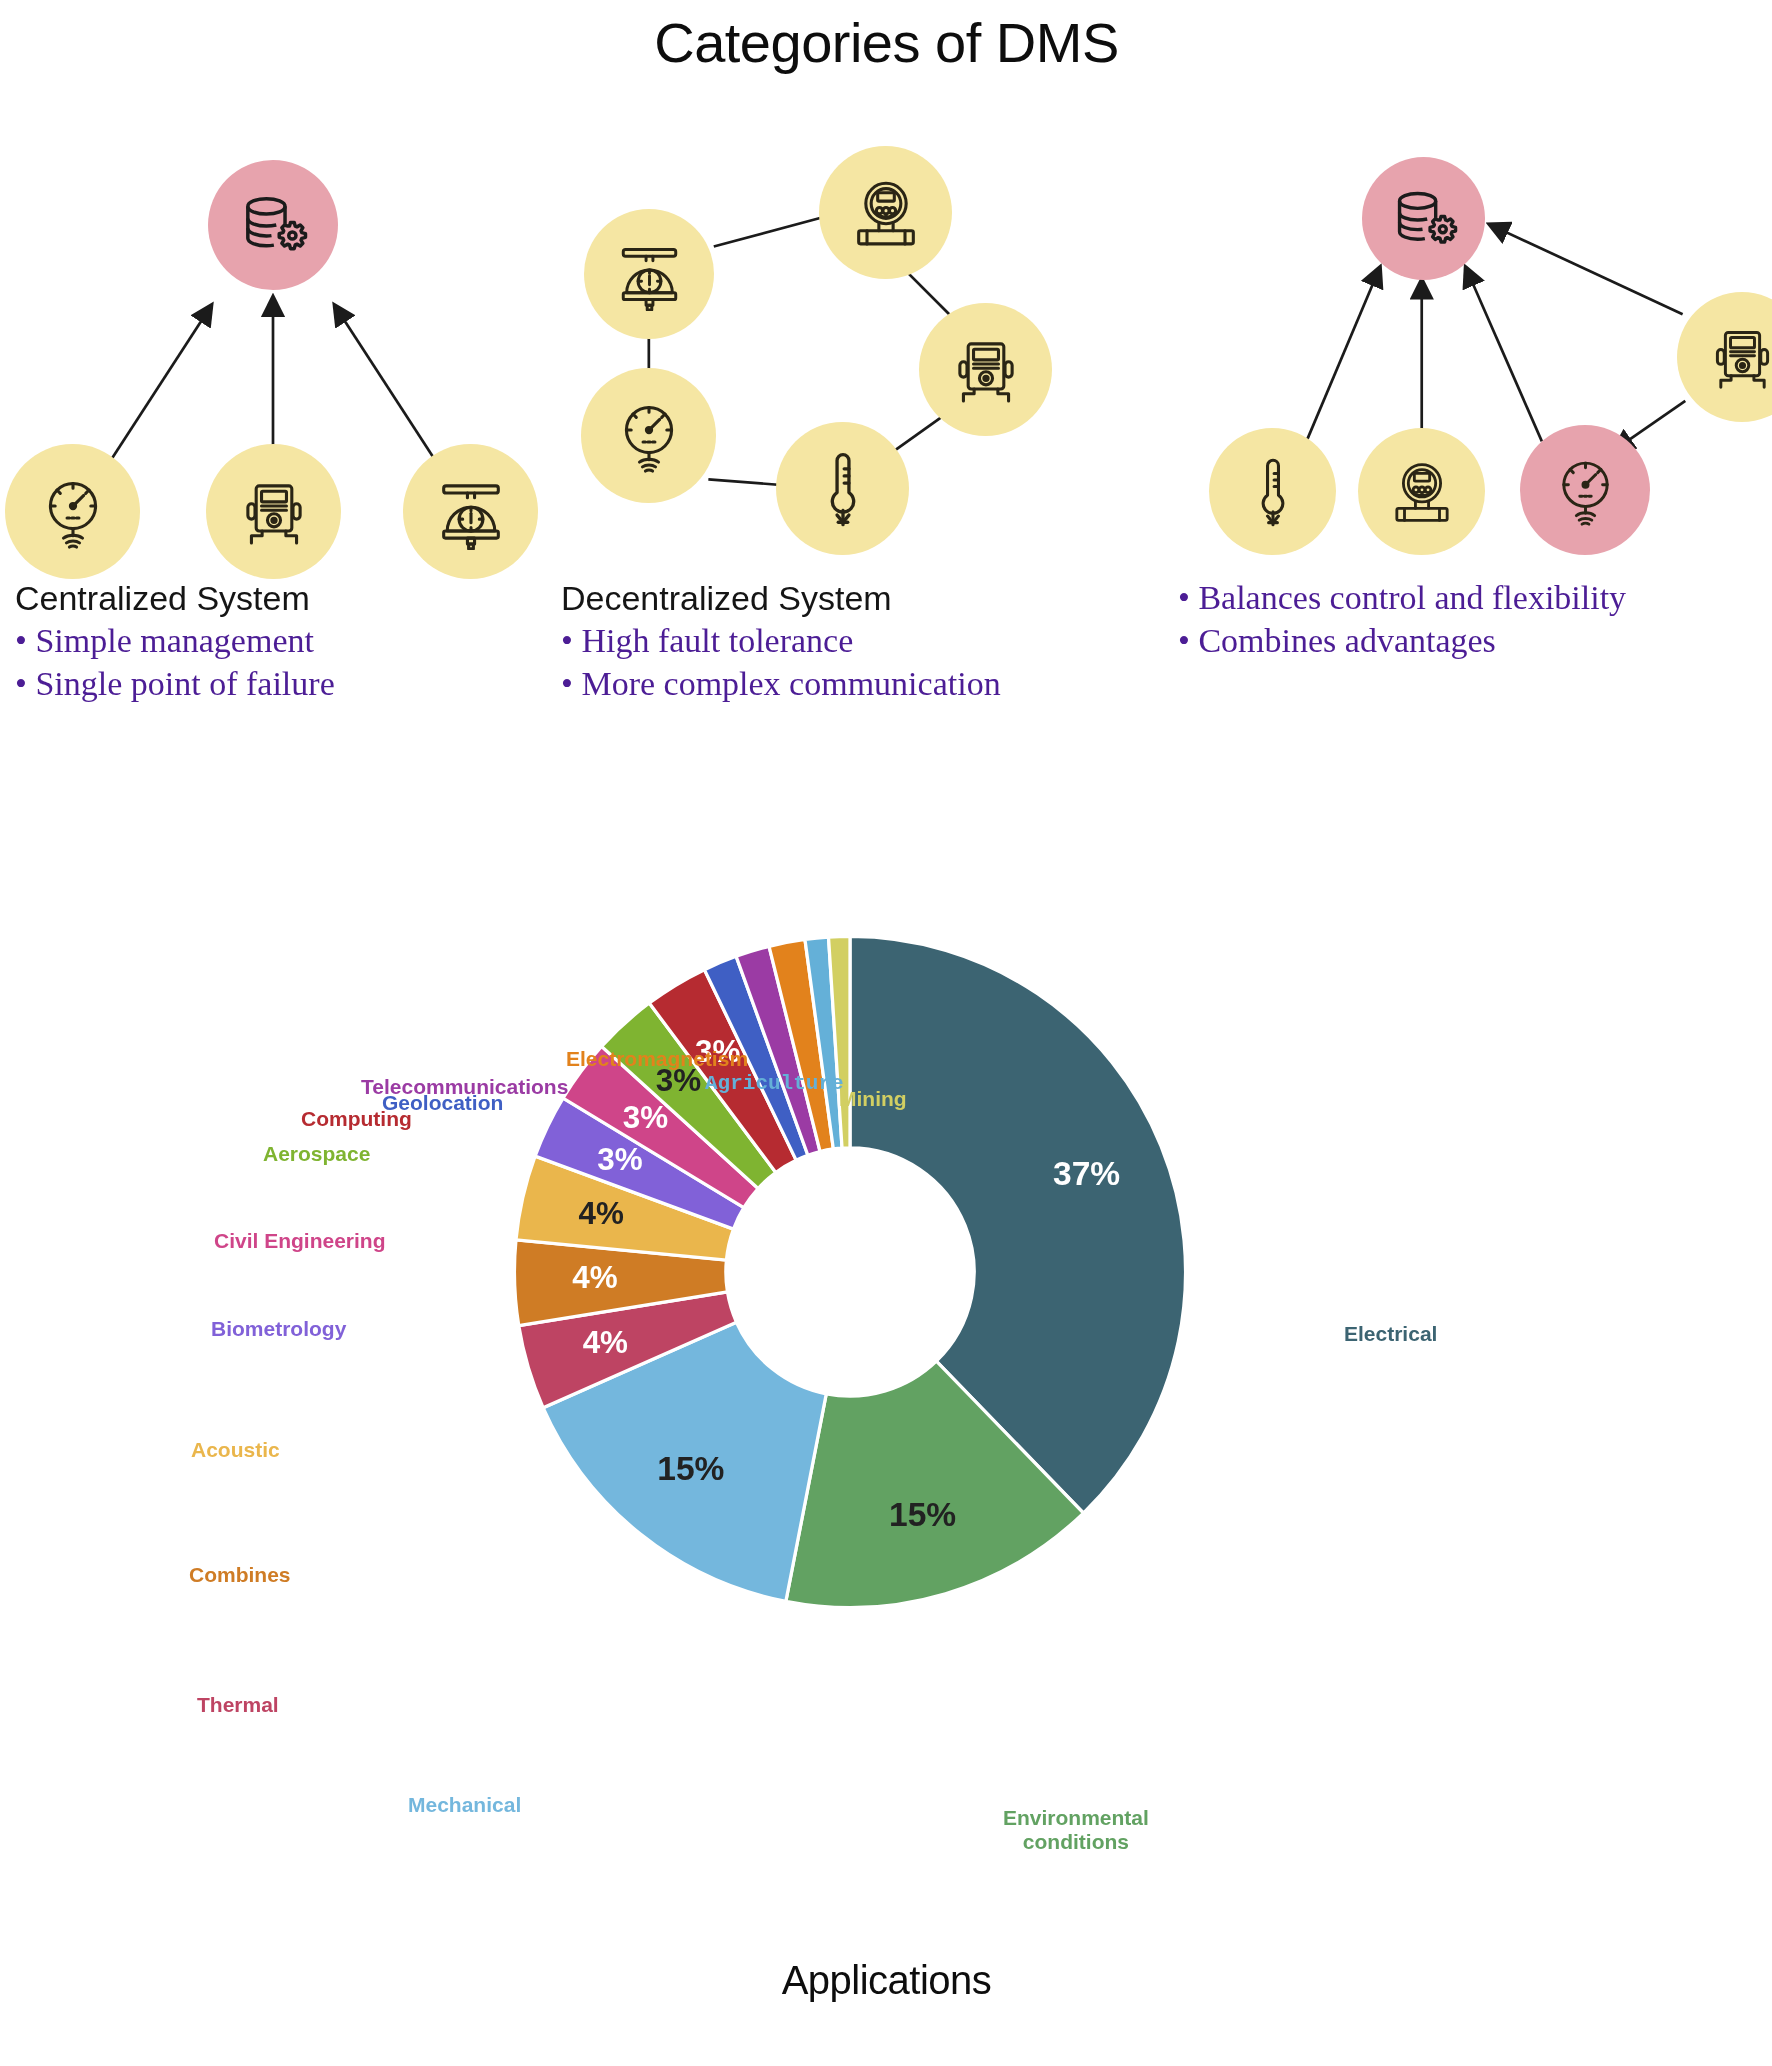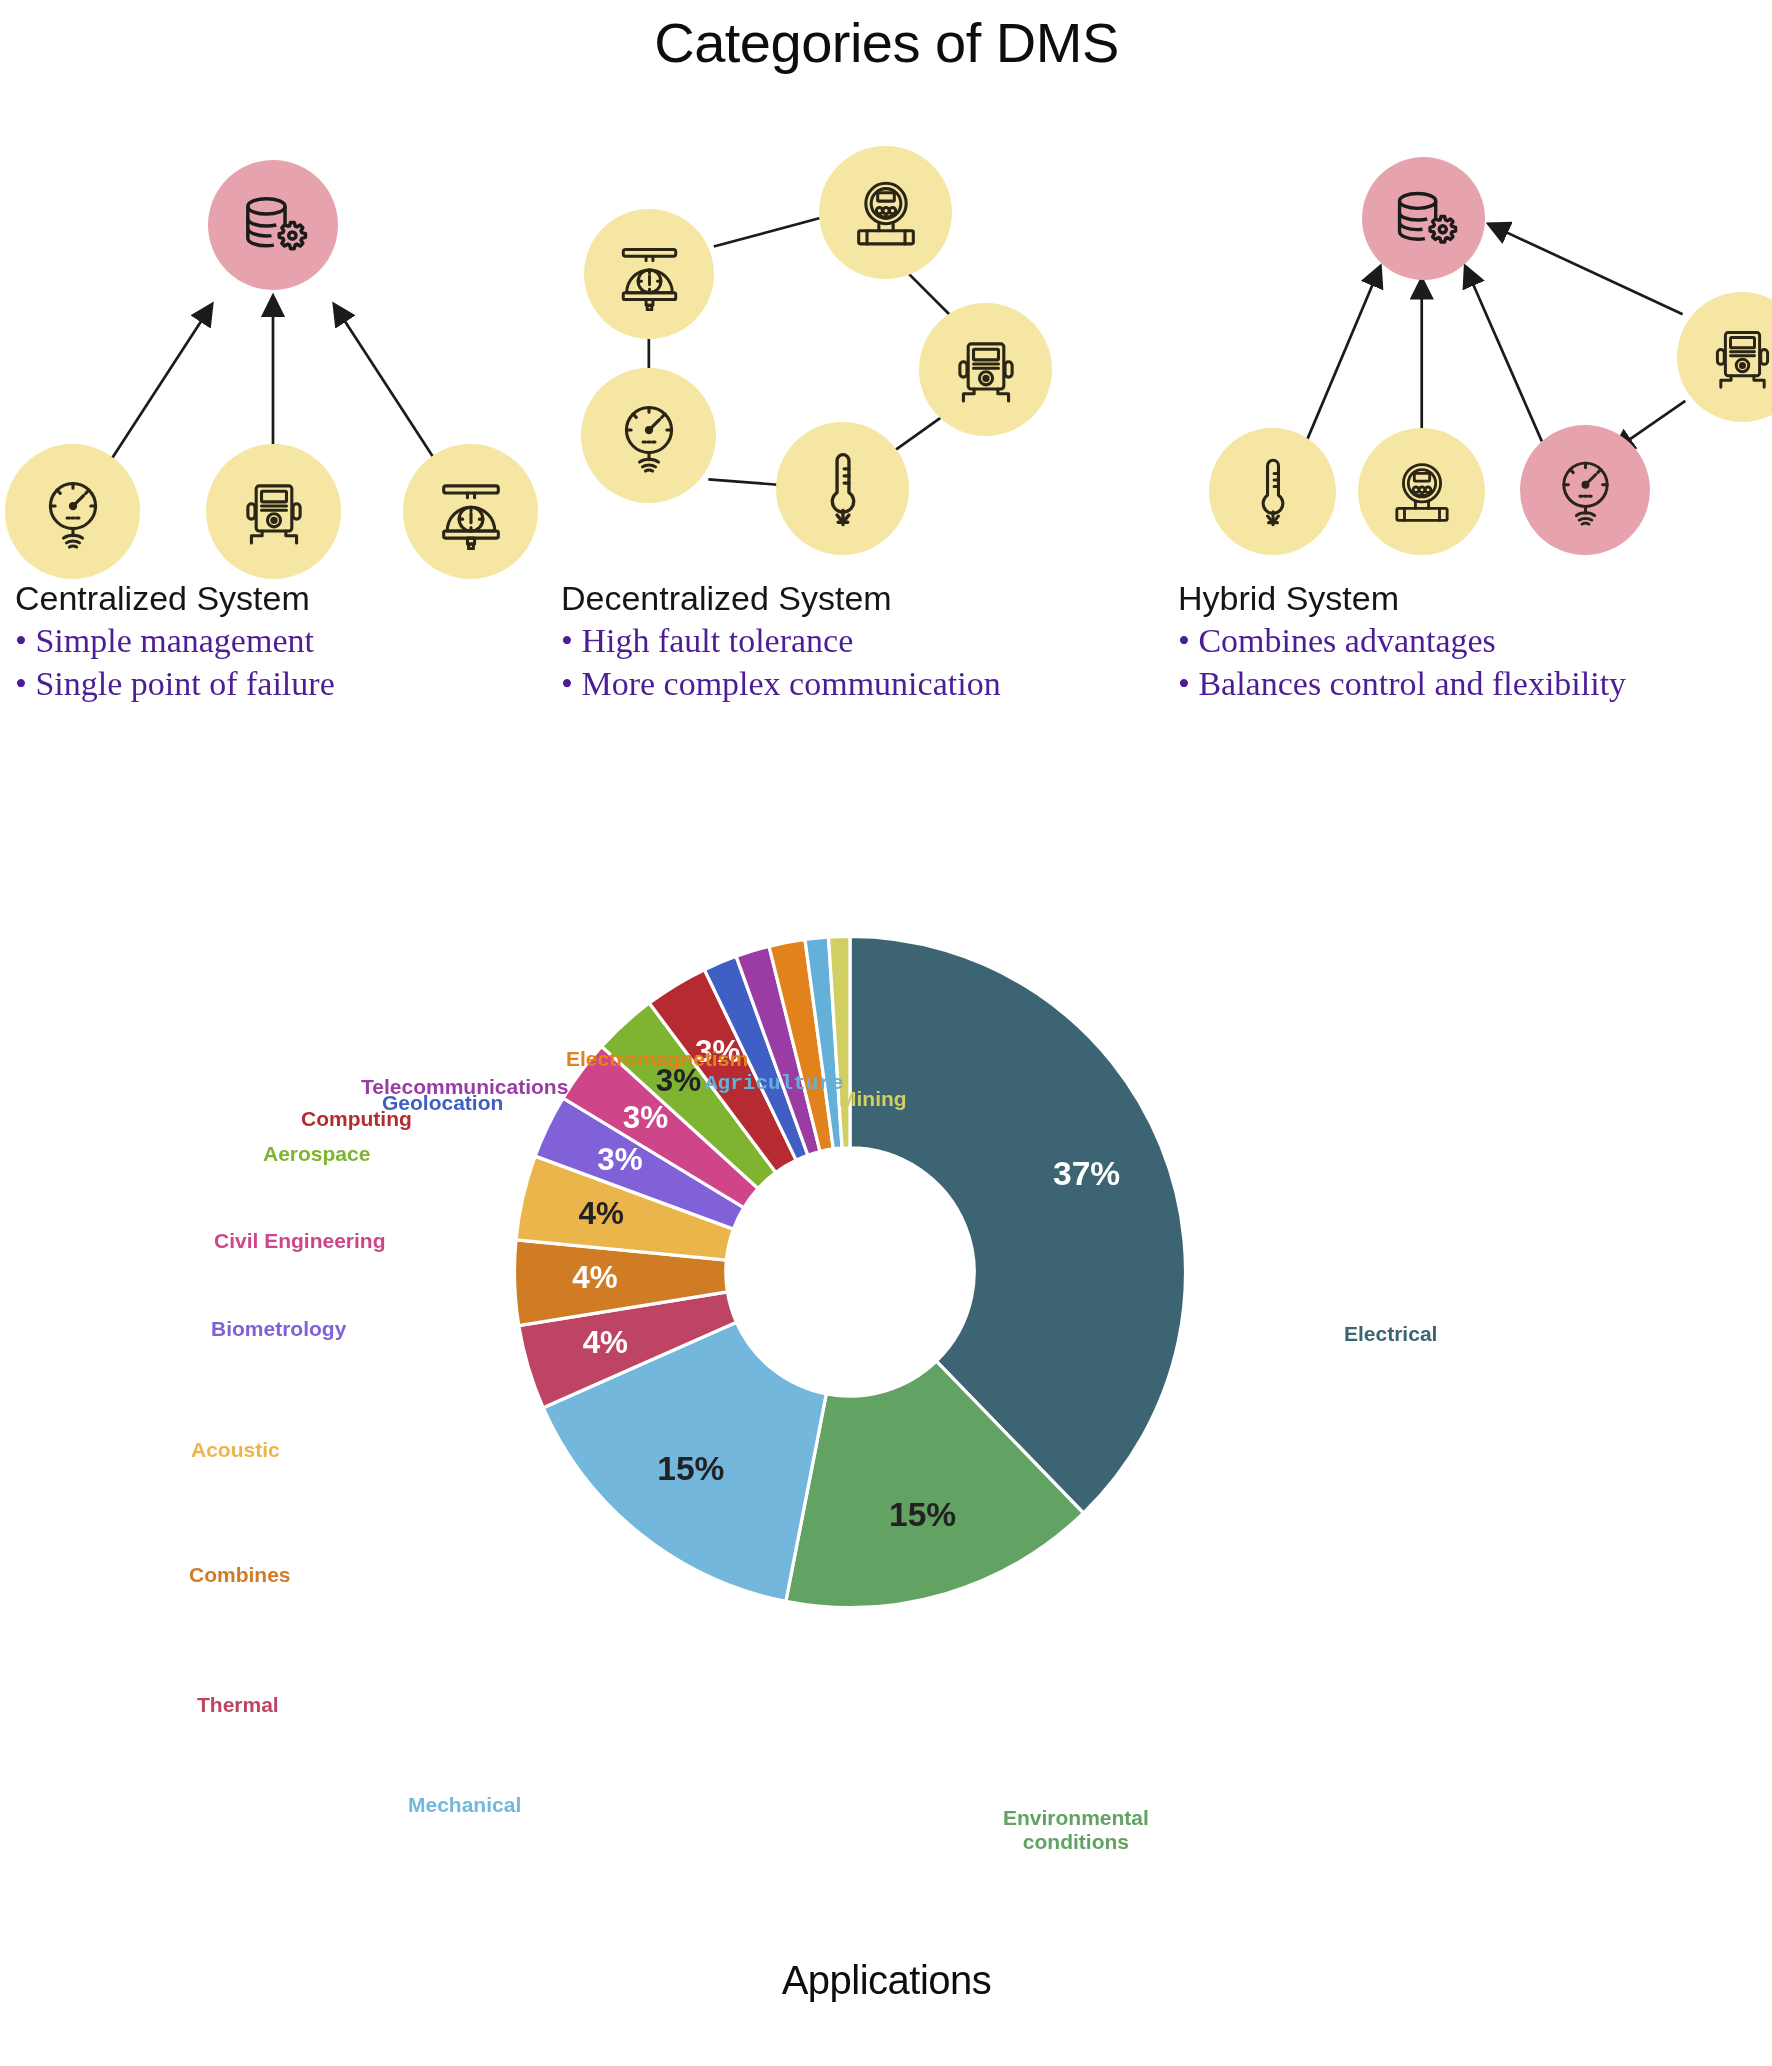--- a/index.html
+++ b/index.html
@@ -324,23 +324,22 @@
             <path d="M22 48 v4 h-9 v6"></path>
             <path d="M42 48 v4 h9 v6"></path>
             <rect x="10" y="25" width="6" height="13" rx="3"></rect>
             <rect x="48" y="25" width="6" height="13" rx="3"></rect>
           </g>
         </svg>
       </div>
     </div>
 
     <div class="sys-caption">
-      <div class="sys-name">Hybrid System</div>
+      <div class="sys-bullet">• Balances control and flexibility</div>
       <div class="sys-bullet">• Combines advantages</div>
-      <div class="sys-bullet">• Balances control and flexibility</div>
     </div>
   </div>
 </div>
 
 <div class="chart-area">
   <svg class="donut-svg" id="donut" width="1050" height="1050" viewBox="0 0 1940 1940">
       <path d="M 970 350 A 620 620 0 0 1 1401.3231813741613 1415.3765970605912 L 1129.5895771084397 1134.7893409124188 A 229.4 229.4 0 0 0 970 740.6 Z" fill="#3c6472" stroke="#ffffff" stroke-width="6"></path>
       <text x="1407.1079890951783" y="793.0345879750239" class="slice-pct" fill="#ffffff" font-size="62">37%</text>
       <path d="M 1401.3231813741613 1415.3765970605912 A 620 620 0 0 1 851.4816502051489 1578.5666773344606 L 926.1482105759051 1195.1696706137504 A 229.4 229.4 0 0 0 1129.5895771084397 1134.7893409124188 Z" fill="#62a262" stroke="#ffffff" stroke-width="6"></path>
       <text x="1104.1752430827692" y="1422.080916792204" class="slice-pct" fill="#222222" font-size="62">15%</text>

